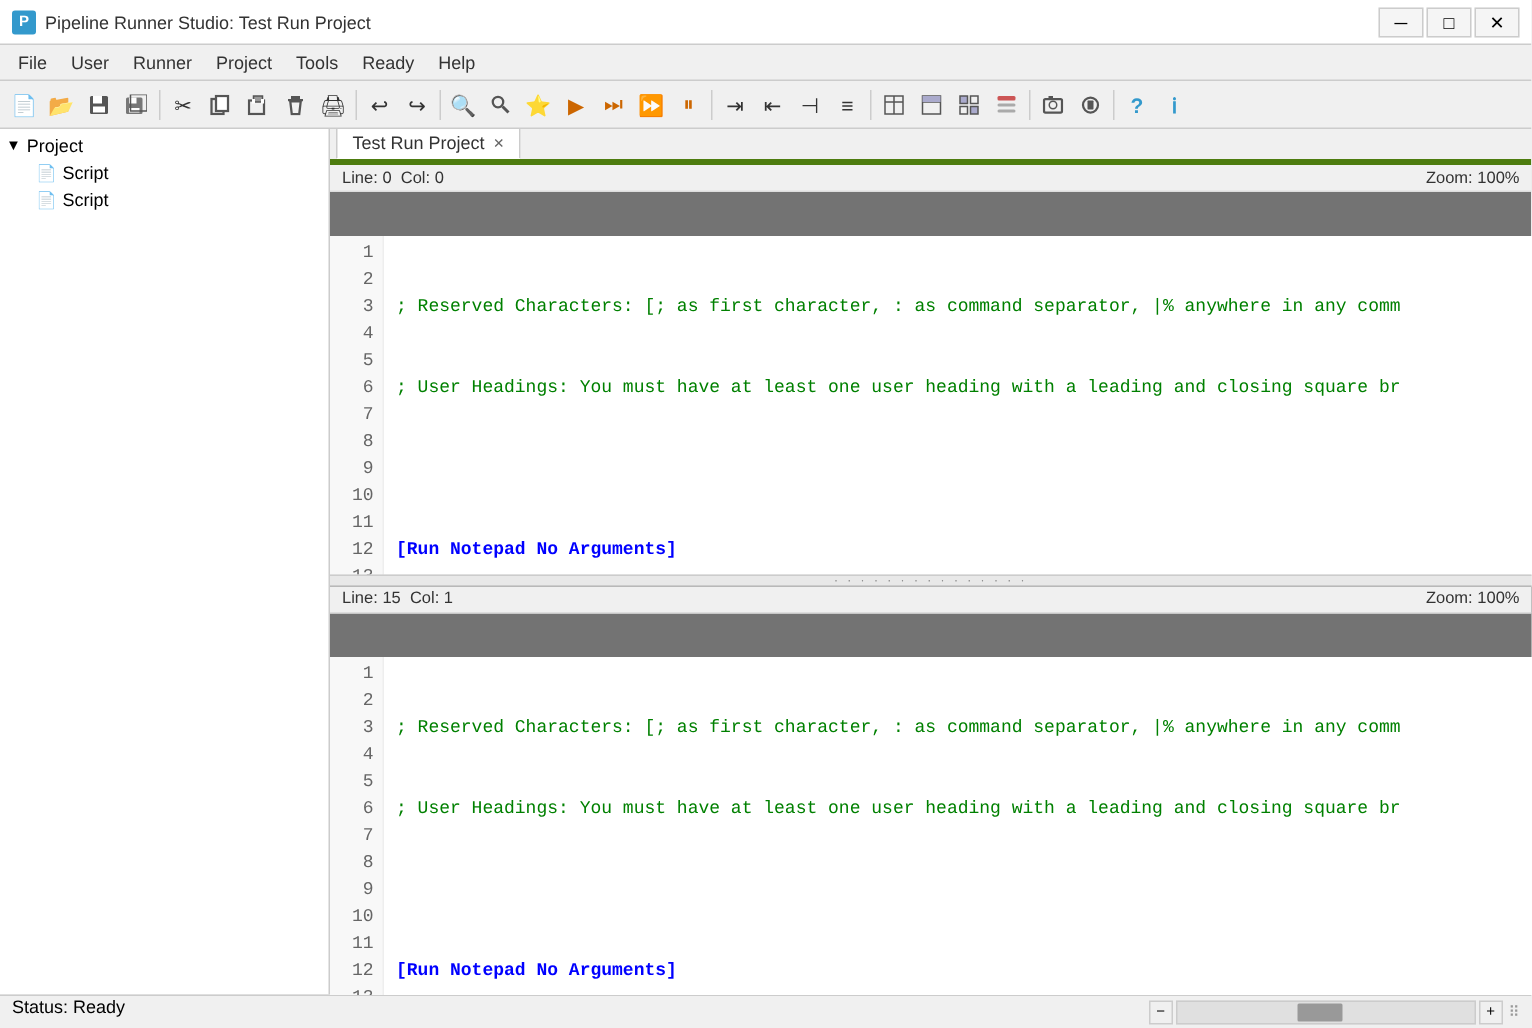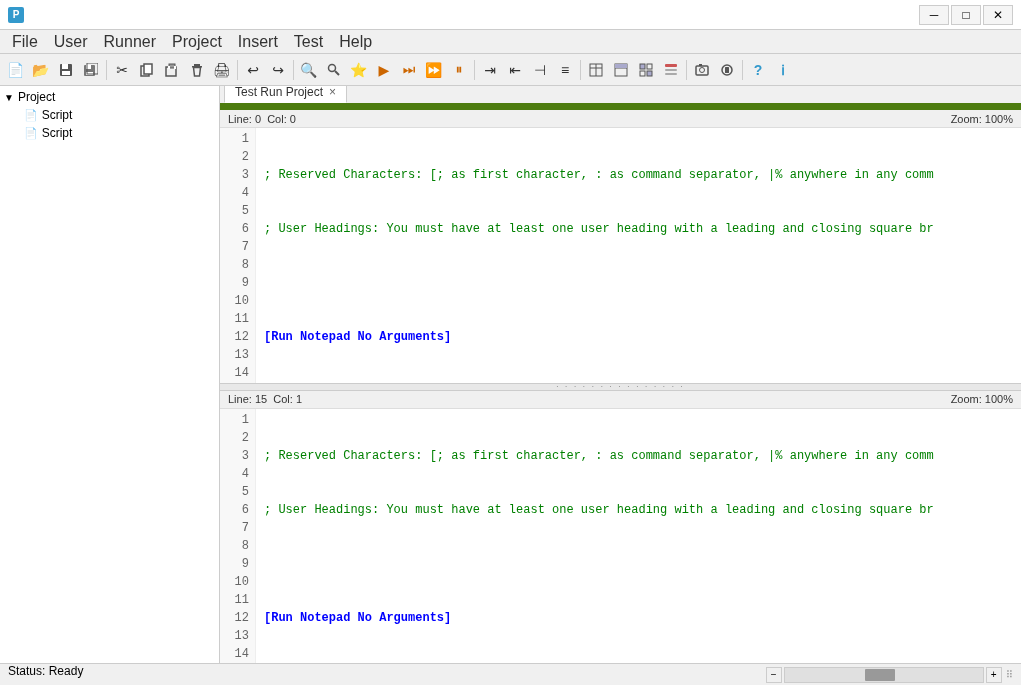--- a/index.html
+++ b/index.html
@@ -8,49 +8,49 @@
     
     .titlebar { background: #ffffff; height: 30px; display: flex; align-items: center; justify-content: space-between; padding: 0 8px; border-bottom: 1px solid #ccc; }
     .titlebar-left { display: flex; align-items: center; gap: 6px; }
     .titlebar-icon { width: 16px; height: 16px; background: #3399cc; border-radius: 2px; display: flex; align-items: center; justify-content: center; font-size: 10px; color: white; font-weight: bold; }
     .titlebar-title { font-size: 12px; color: #333; }
     .titlebar-controls { display: flex; gap: 2px; }
     .titlebar-btn { width: 30px; height: 20px; border: 1px solid #ccc; background: #f5f5f5; display: flex; align-items: center; justify-content: center; cursor: pointer; font-size: 12px; }
 
     
     .menubar { height: 24px; background: #f0f0f0; display: flex; align-items: center; padding: 0 4px; border-bottom: 1px solid #ccc; }
-    .menu-item { padding: 2px 8px; cursor: pointer; font-size: 16px; color: #333; }
+    .menu-item { padding: 2px 8px; cursor: pointer; font-size: 12px; color: #333; }
 
     
     .toolbar { height: 32px; background: #f0f0f0; display: flex; align-items: center; padding: 2px 4px; gap: 1px; border-bottom: 1px solid #ccc; flex-wrap: nowrap; overflow: hidden; }
     .tb-btn { width: 24px; height: 24px; border: 1px solid transparent; background: transparent; display: flex; align-items: center; justify-content: center; cursor: pointer; font-size: 14px; color: #333; border-radius: 2px; flex-shrink: 0; }
     .tb-sep { width: 1px; height: 20px; background: #ccc; margin: 0 2px; flex-shrink: 0; }
 
     
     .main { display: flex; flex: 1; overflow: hidden; }
 
     
     .sidebar { width: 220px; background: #ffffff; border-right: 1px solid #ccc; overflow: auto; flex-shrink: 0; }
     .tree-item { padding: 2px 4px; display: flex; align-items: center; gap: 4px; cursor: pointer; font-size: 12px; }
     .tree-root { padding-left: 4px; padding-top: 4px; }
     .tree-child { padding-left: 24px; }
 
     
     .editor-area { flex: 1; display: flex; flex-direction: column; overflow: hidden; background: #f0f0f0; }
 
     
-    .tab-bar { height: 24px; background: #f0f0f0; display: flex; align-items: flex-end; padding: 0 4px; gap: 2px; border-bottom: 7px solid #4d7c0f; }
+    .tab-bar { height: 24px; background: #f0f0f0; display: flex; align-items: flex-end; padding: 0 4px; gap: 2px; border-bottom: 4px solid #4d7c0f; }
     .tab { height: 22px; padding: 0 10px; background: #ffffff; border: 1px solid #ccc; border-bottom: none; display: flex; align-items: center; gap: 6px; cursor: pointer; font-size: 12px; color: #333; }
     .tab.active { background: #ffffff; border-bottom: 1px solid #ffffff; }
     .tab-close { font-size: 12px; color: #666; cursor: pointer; }
 
     
     .editor-panels { flex: 1; display: flex; flex-direction: column; overflow: hidden; }
 
-    .editor-panel { flex: 1; display: flex; flex-direction: column; overflow: hidden; background: #737373; }
+    .editor-panel { flex: 1; display: flex; flex-direction: column; overflow: hidden; background: #737373; gap: 29px; }
 
     .panel-status { height: 18px; background: #f0f0f0; border-bottom: 1px solid #ddd; display: flex; align-items: center; justify-content: space-between; padding: 0 8px; font-size: 11px; color: #333; }
 
     .split-handle { height: 8px; background: #e8e8e8; border-top: 1px solid #ccc; border-bottom: 1px solid #ccc; display: flex; align-items: center; justify-content: center; cursor: row-resize; flex-shrink: 0; }
     .split-dots { color: #888; font-size: 8px; letter-spacing: 2px; }
 
     .code-area { flex: 1; overflow: auto; font-family: 'Courier New', monospace; font-size: 12px; background: #ffffff; }
     .code-content { display: flex; min-height: 100%; }
     .line-numbers { padding: 2px 6px; background: #f8f8f8; border-right: 1px solid #eee; color: #666; font-size: 12px; font-family: 'Courier New', monospace; user-select: none; min-width: 36px; text-align: right; line-height: 18px; }
     .code-lines { padding: 2px 8px; flex: 1; line-height: 18px; white-space: pre; color: #333; font-family: Liberation Mono, monospace; }
@@ -68,35 +68,36 @@
     .scroll-track { width: 200px; height: 16px; background: #e0e0e0; border: 1px solid #ccc; display: flex; align-items: center; }
     .scroll-thumb { width: 30px; height: 12px; background: #999; margin-left: 80px; border-radius: 1px; }
     .resize-grip { font-size: 10px; color: #999; }
   </style>
 </head>
 <body>
 
 <div class="titlebar">
   <div class="titlebar-left">
     <div class="titlebar-icon">P</div>
+    <span class="titlebar-title">Pipeline Runner Studio: Test Run Project</span>
   </div>
   <div class="titlebar-controls">
     <button class="titlebar-btn">─</button>
     <button class="titlebar-btn">□</button>
     <button class="titlebar-btn close">✕</button>
   </div>
 </div>
 
 <div class="menubar">
   <span class="menu-item">File</span>
   <span class="menu-item">User</span>
   <span class="menu-item">Runner</span>
   <span class="menu-item">Project</span>
-  <span class="menu-item">Insert</span>
-  <span class="menu-item">Test</span>
+  <span class="menu-item">Tools</span>
+  <span class="menu-item">Ready</span>
   <span class="menu-item">Help</span>
 </div>
 
 <div class="toolbar">
   <button class="tb-btn" title="New">📄</button>
   <button class="tb-btn" title="Open">📂</button>
   <button class="tb-btn" title="Save">
     <svg width="14" height="14" viewBox="0 0 14 14">
         <rect x="1" y="1" width="12" height="12" fill="#555" rx="1"></rect>
         <rect x="3" y="1" width="6" height="5" fill="white"></rect>

